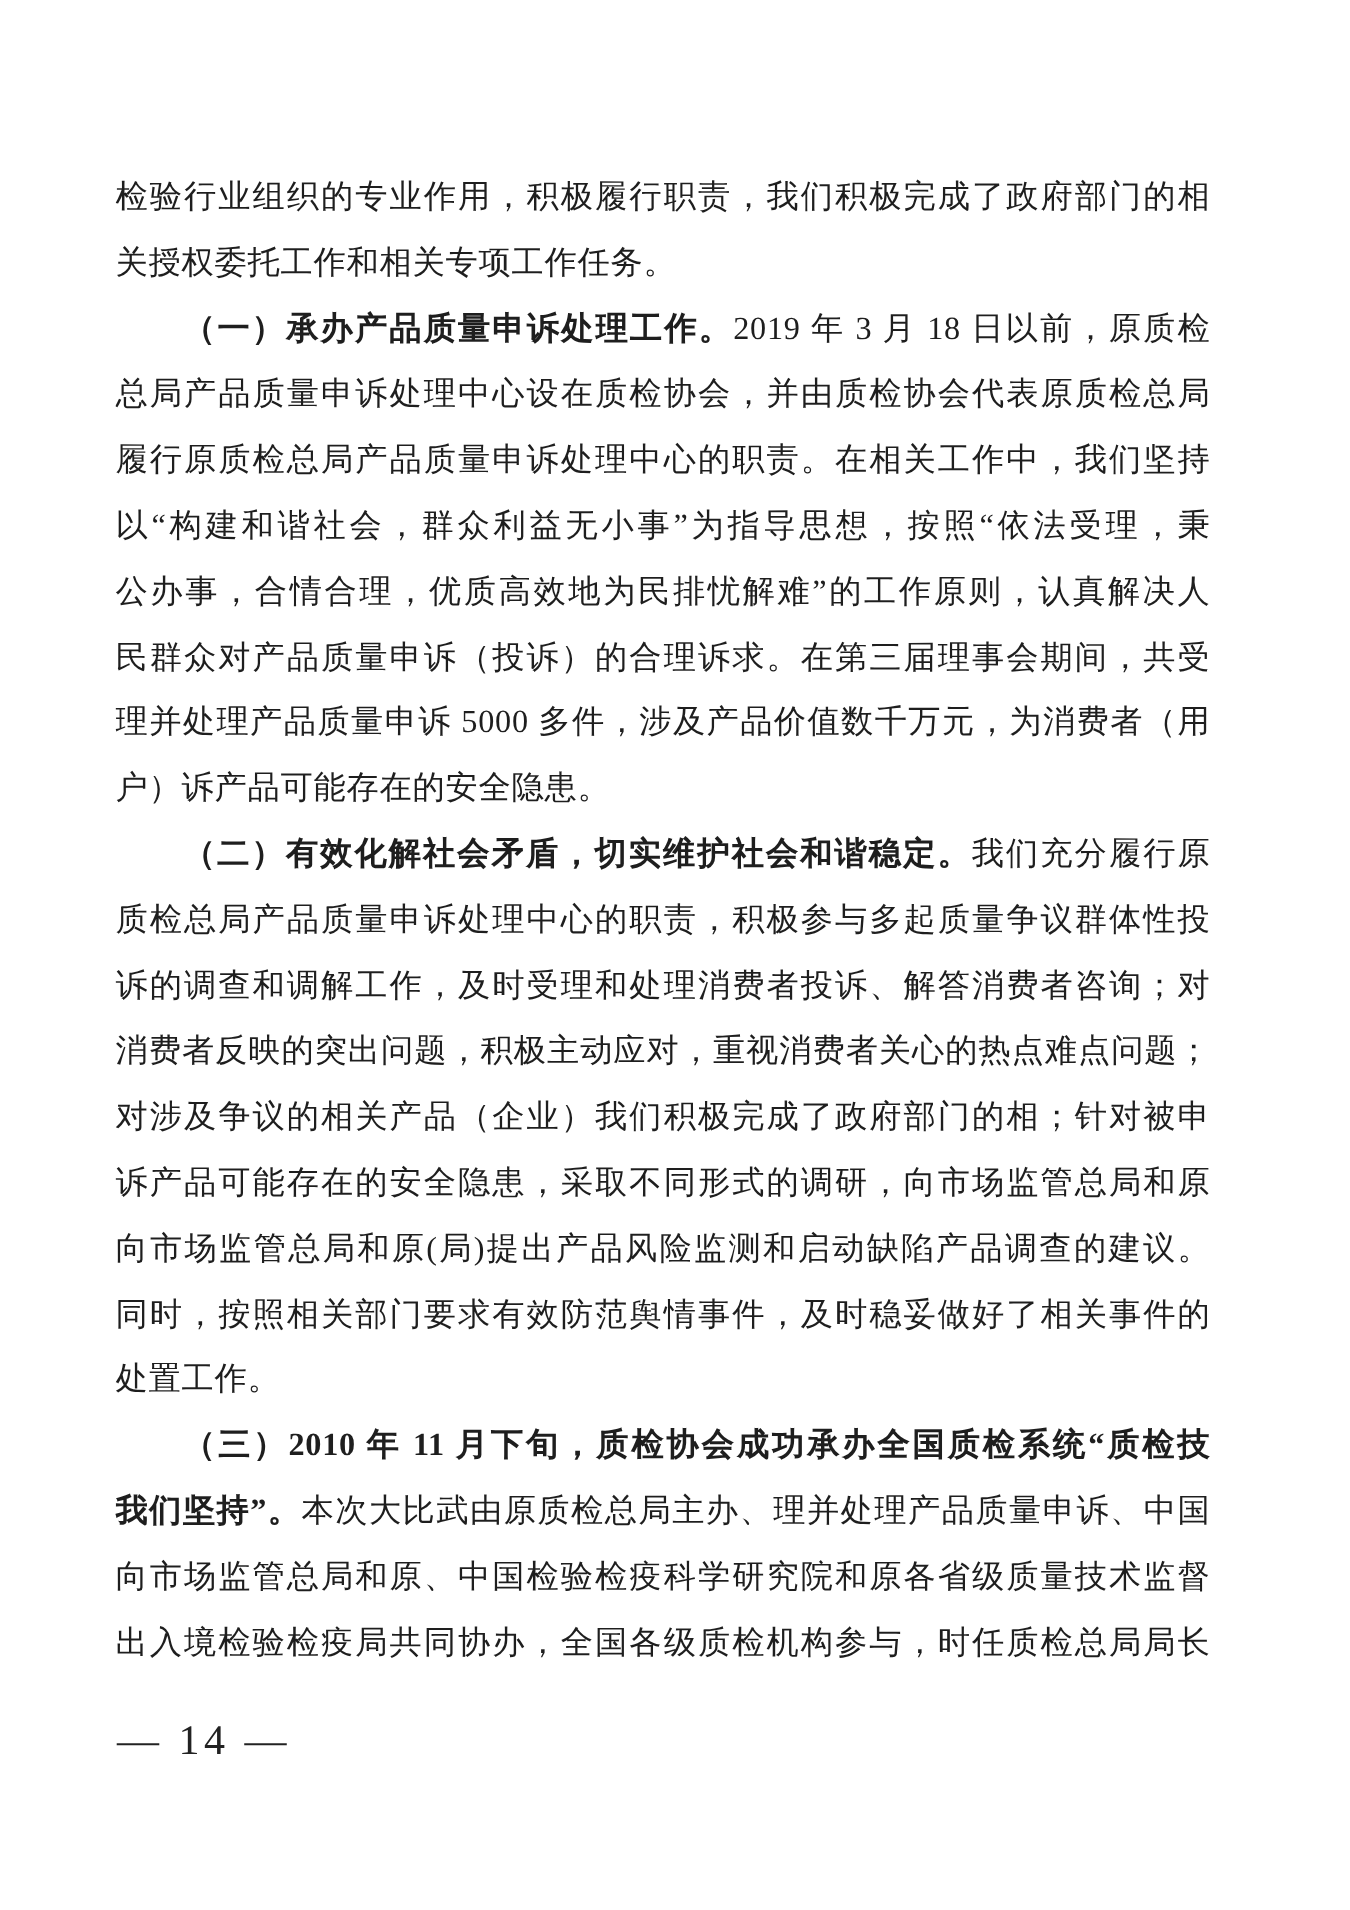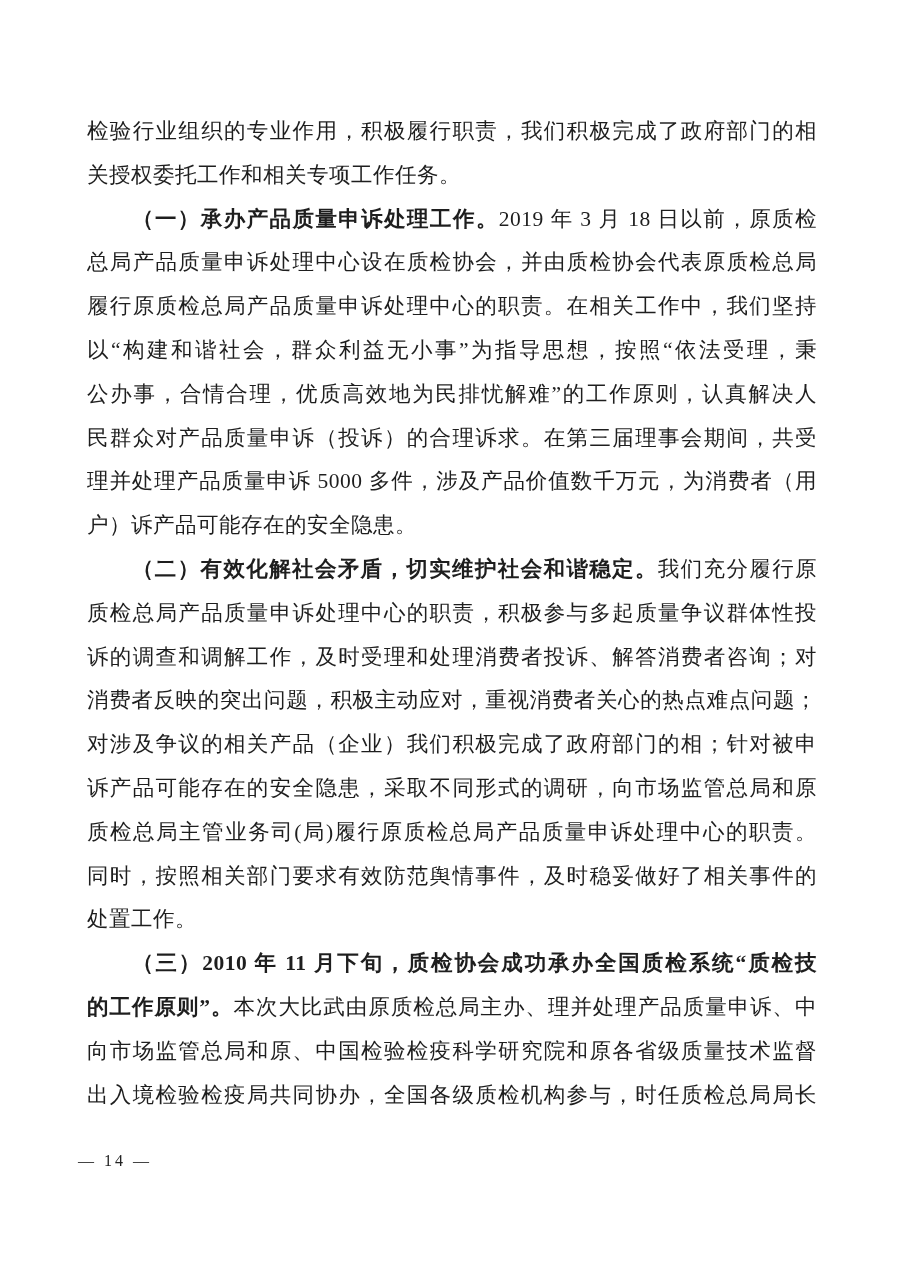--- a/index.html
+++ b/index.html
@@ -17,21 +17,21 @@
   }
   .page {
     position: absolute;
     left: 0; top: 0;
     width: 900px;
     height: 1273px;
     background: #ffffff;
   }
   .doc-body {
     position: absolute;
-    left: 87px;
+    left: 77px;
     top: 110px;
     width: 730px;
   }
   .line {
     font-size: 21.5px;
     line-height: 43.8px;
     height: 43.8px;
     overflow: hidden;
     text-align: justify;
     text-align-last: justify;
@@ -45,21 +45,21 @@
     padding-left: 45px;
   }
   .line .bold {
     font-weight: 700;
     font-family: Liberation Serif, serif;
   }
   .page-number {
     position: absolute;
     left: 78px;
     top: 1146px;
-    font-size: 16px;
+    font-size: 28px;
     line-height: 30px;
     letter-spacing: 3px;
     color: #222222;
   }
 </style>
 </head>
 <body>
 
 <div class="page">
   <div class="doc-body" id="doc-body">
@@ -72,22 +72,22 @@
       <div class="line"><span class="">公办事，合情合理，优质高效地为民排忧解难”的工作原则，认真解决人</span></div>
       <div class="line"><span class="">民群众对产品质量申诉（投诉）的合理诉求。在第三届理事会期间，共受</span></div>
       <div class="line"><span class="">理并处理产品质量申诉 5000 多件，涉及产品价值数千万元，为消费者（用</span></div>
       <div class="line para-end"><span class="">户）诉产品可能存在的安全隐患。</span></div>
       <div class="line indent"><span class="bold">（二）有效化解社会矛盾，切实维护社会和谐稳定。</span><span class="">我们充分履行原</span></div>
       <div class="line"><span class="">质检总局产品质量申诉处理中心的职责，积极参与多起质量争议群体性投</span></div>
       <div class="line"><span class="">诉的调查和调解工作，及时受理和处理消费者投诉、解答消费者咨询；对</span></div>
       <div class="line"><span class="">消费者反映的突出问题，积极主动应对，重视消费者关心的热点难点问题；</span></div>
       <div class="line"><span class="">对涉及争议的相关产品（企业）我们积极完成了政府部门的相；针对被申</span></div>
       <div class="line"><span class="">诉产品可能存在的安全隐患，采取不同形式的调研，向市场监管总局和原</span></div>
-      <div class="line"><span class="">质检总局主管业务司(局)履行原质检总局产品质量申诉处理中心的职责。</span></div>
+      <div class="line"><span class="">向市场监管总局和原(局)提出产品风险监测和启动缺陷产品调查的建议。</span></div>
       <div class="line"><span class="">同时，按照相关部门要求有效防范舆情事件，及时稳妥做好了相关事件的</span></div>
       <div class="line para-end"><span class="">处置工作。</span></div>
       <div class="line indent"><span class="bold">（三）2010 年 11 月下旬，质检协会成功承办全国质检系统“质检技</span></div>
-      <div class="line"><span class="bold">的工作原则”。</span><span class="">本次大比武由原质检总局主办、理并处理产品质量申诉、中国特</span></div>
+      <div class="line"><span class="bold">我们坚持”。</span><span class="">本次大比武由原质检总局主办、理并处理产品质量申诉、中国特</span></div>
       <div class="line"><span class="">向市场监管总局和原、中国检验检疫科学研究院和原各省级质量技术监督局、</span></div>
       <div class="line"><span class="">出入境检验检疫局共同协办，全国各级质检机构参与，时任质检总局局长</span></div>
     </div>
   <div class="page-number">— 14 —</div>
 </div>
 
 </body></html>

